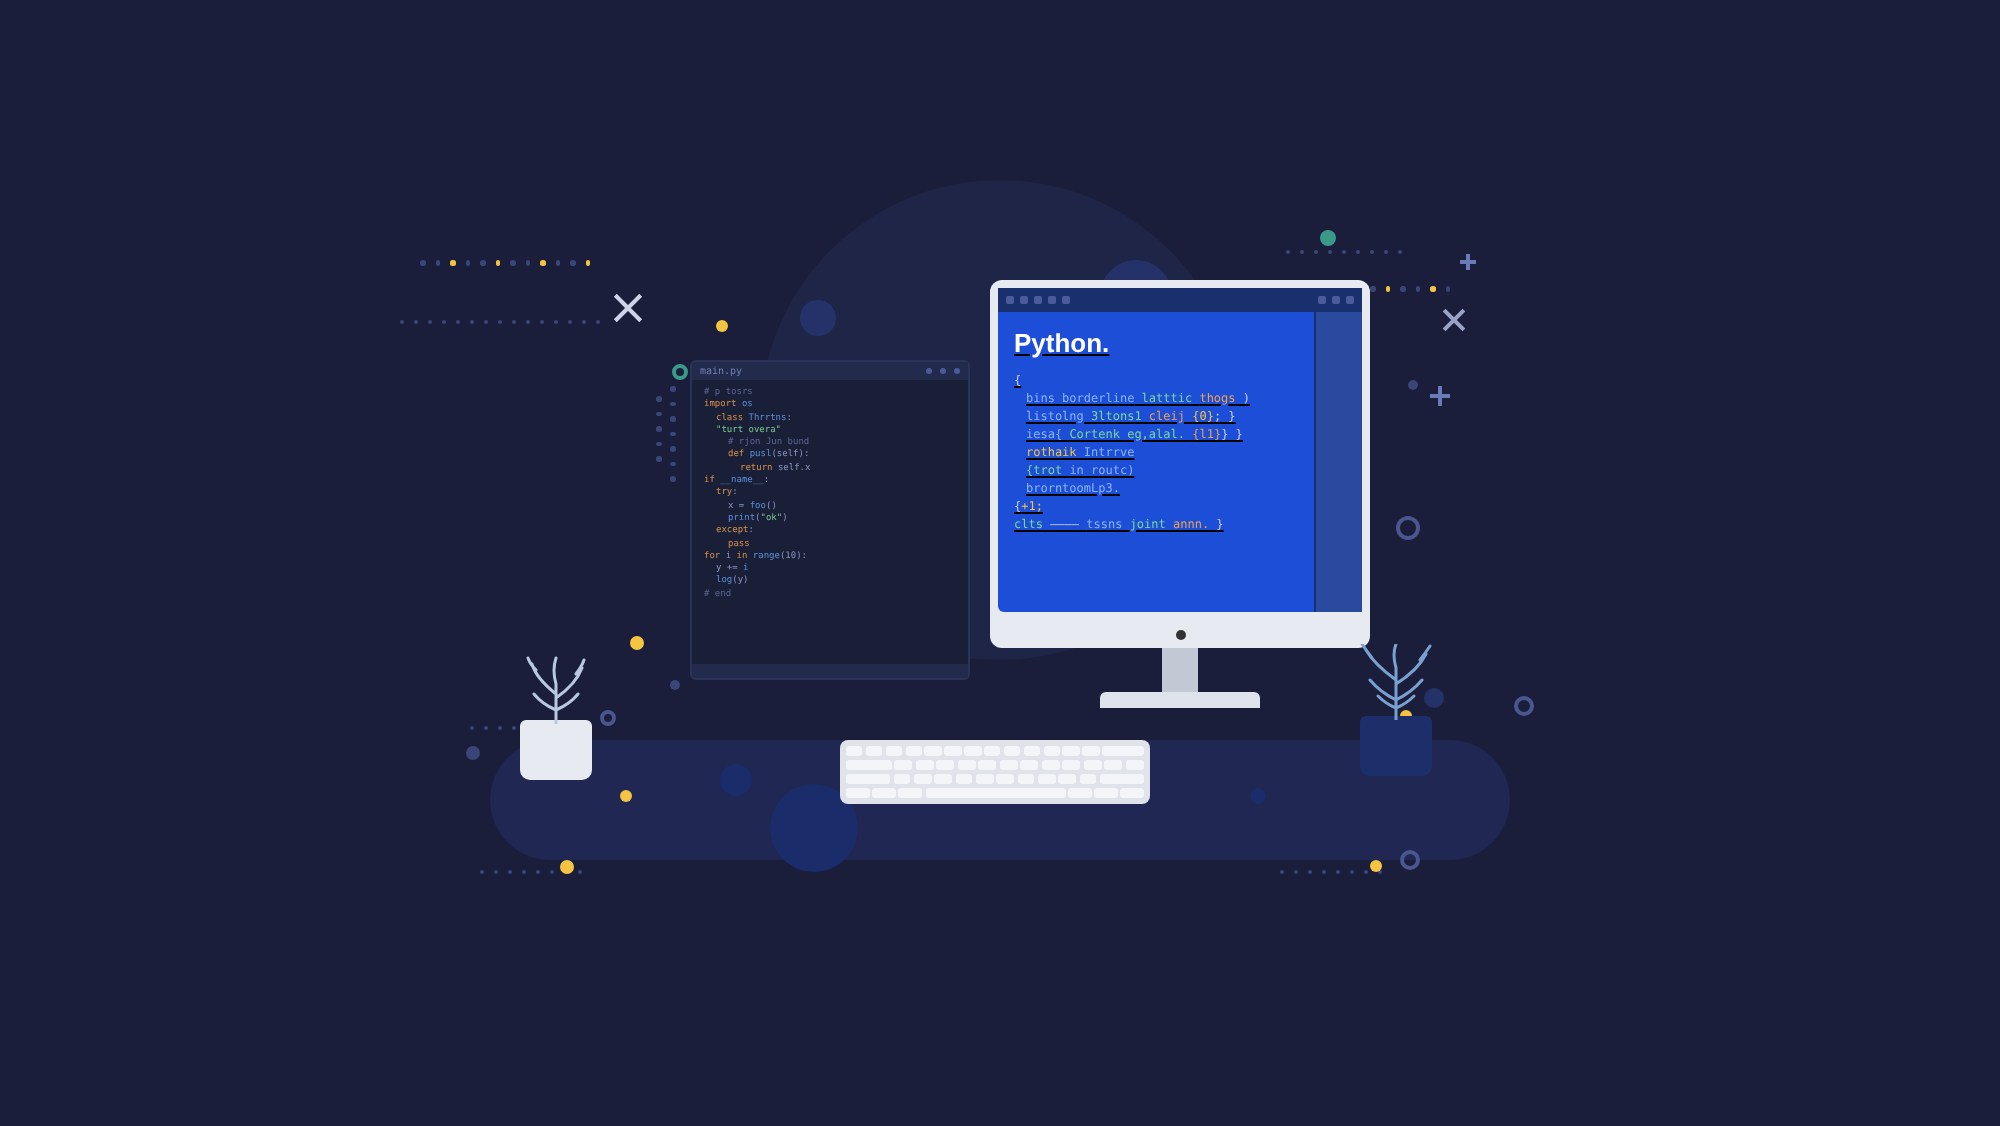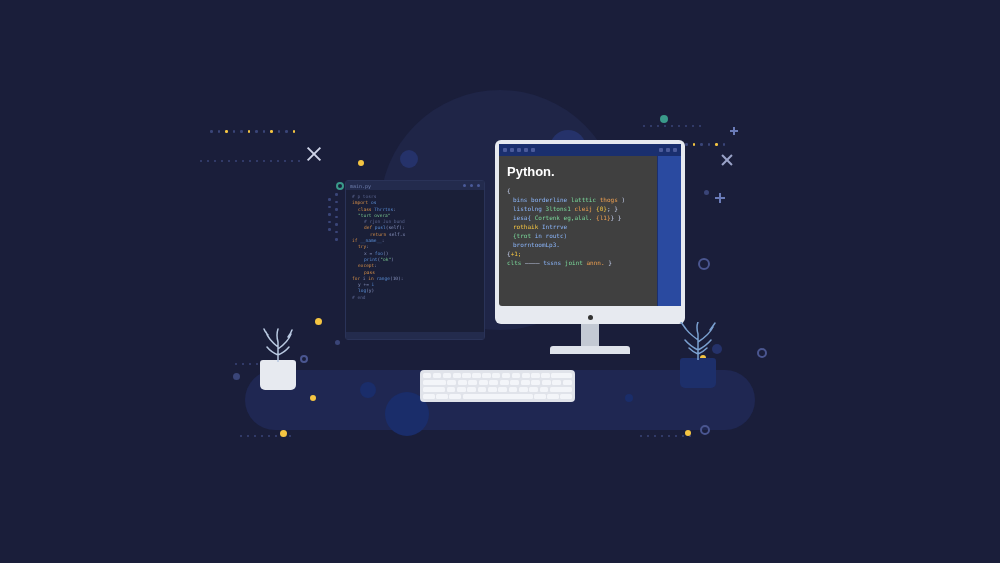--- a/index.html
+++ b/index.html
@@ -21,21 +21,21 @@
 
 
 .bg-circle { position:absolute; width:240px; height:240px; border-radius:50%; background:#1f2547; left:380px; top:90px; }
 
 
 .desk { position:absolute; left:245px; top:370px; width:510px; height:60px; background:#1f2752; border-radius:40px; }
 
 
 .monitor { position:absolute; left:495px; top:140px; width:190px; }
 .m-screen { width:190px; height:170px; background:#e7eaf0; border-radius:6px 6px 0 0; padding:4px; }
-.m-inner { width:100%; height:100%; background:#404040; border-radius:3px; display:flex; flex-direction:column; }
+.m-inner { width:100%; height:100%; background:#1d4ed8; border-radius:3px; display:flex; flex-direction:column;text-decoration:underline; }
 .m-titlebar { height:12px; background:#1a2f6e; display:flex; align-items:center; padding:0 4px; gap:3px; }
 .m-titlebar .wd { width:4px; height:4px; background:#4a5a9a; border-radius:1px; }
 .m-body { flex:1; display:flex; }
 .m-main { flex:1; padding:6px 8px; font-size:6px; color:#c8d2f0; line-height:1.5; font-family:monospace; }
 .m-side { width:24px; background:#2a4aa0; border-left:1px solid #1a2f6e; }
 .m-title { color:#fff; font-weight:bold; font-size:13px; font-family:Arial; margin-bottom:4px; }
 .code-line { white-space:nowrap; }
 .kw { color:#f5c542; }
 .str { color:#7ad89a; }
 .num { color:#f0a050; }

